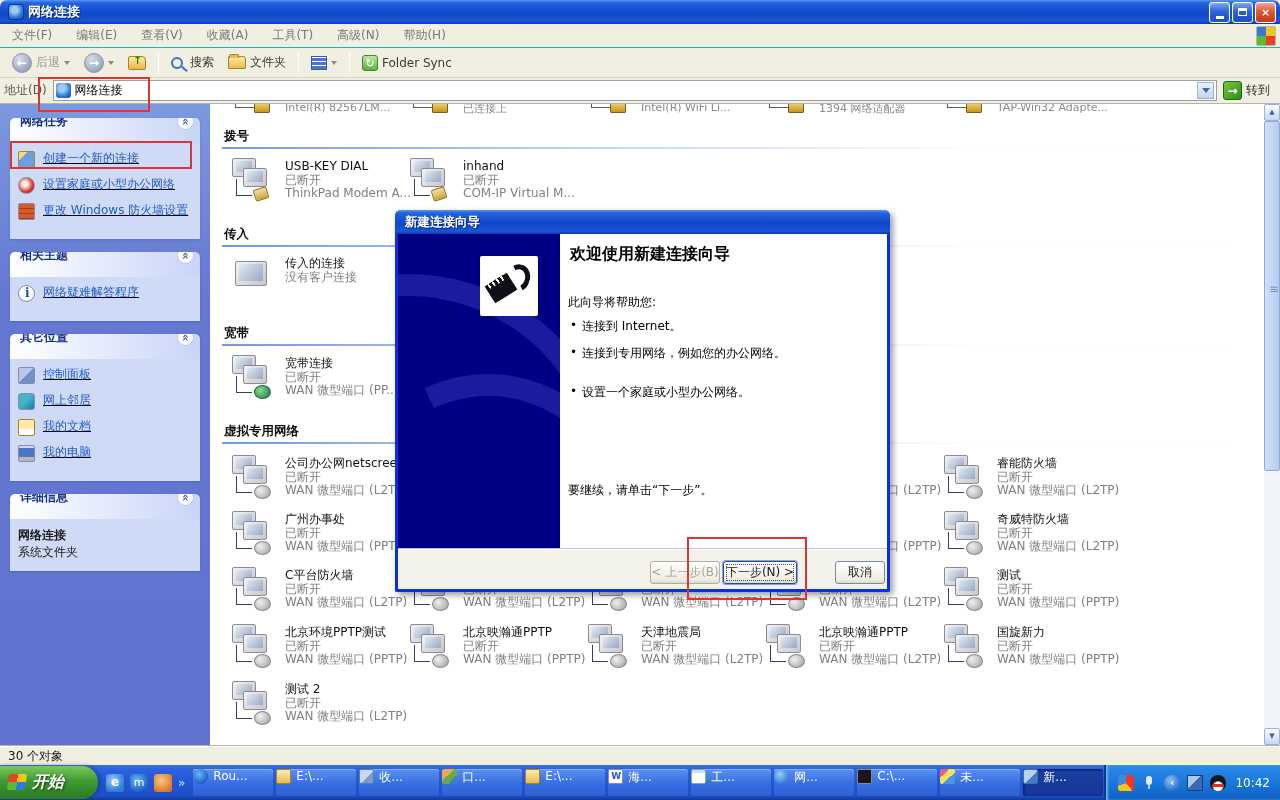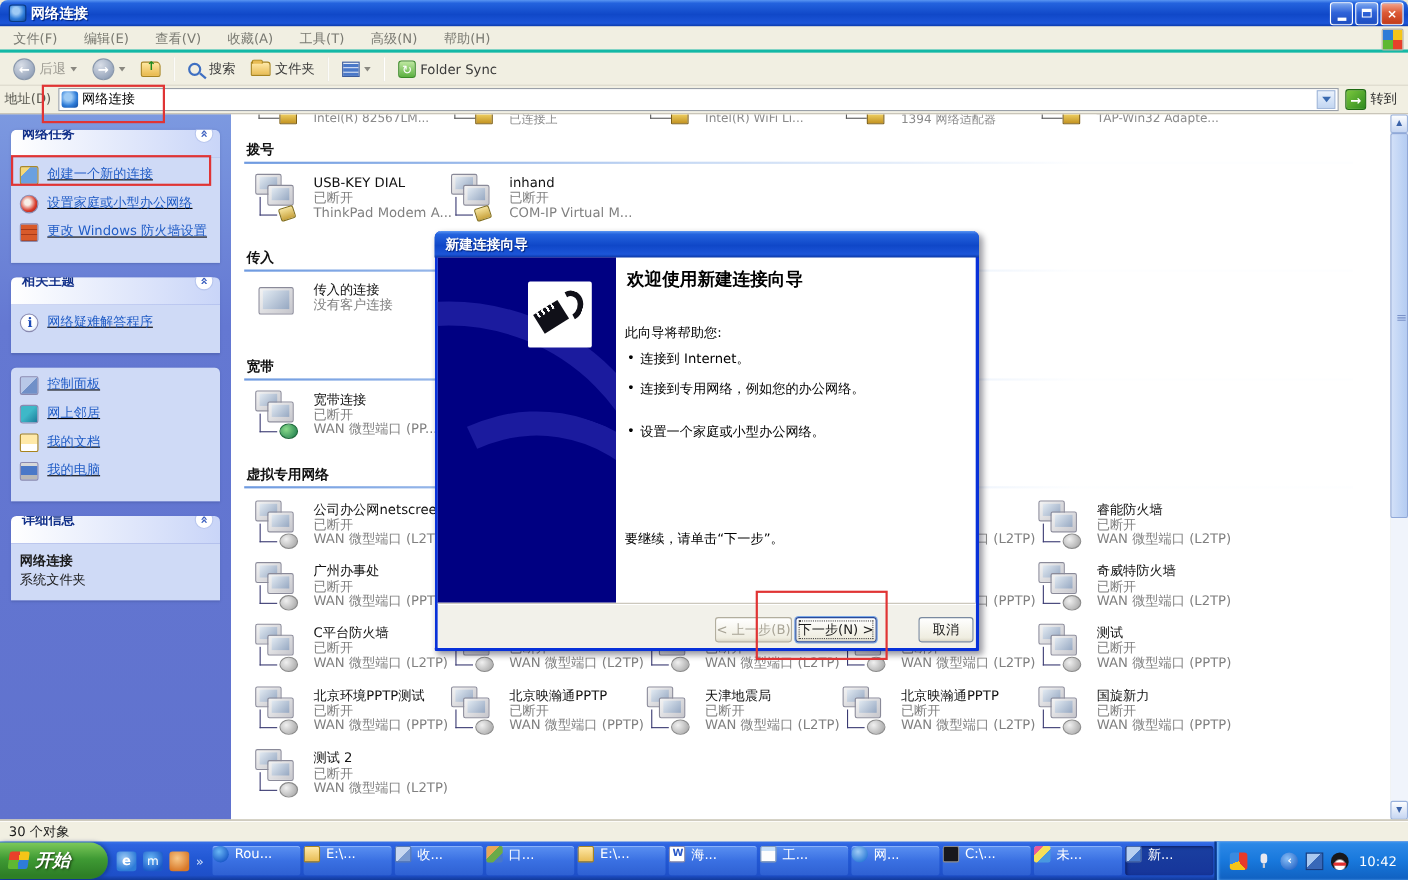--- a/index.html
+++ b/index.html
@@ -15,21 +15,21 @@
     background:radial-gradient(circle at 40% 35%,#9ECBF5 0 25%,#2E7CD8 60%,#10489A 100%); border:1px solid #0A3A80; }
   .title-text { color:#fff; font-weight:bold; font-size:13px; text-shadow:1px 1px 1px #00227A; flex:1; }
   .wc { width:21px; height:21px; margin-left:2px; border-radius:3px; border:1px solid #fff;
     display:inline-flex; align-items:center; justify-content:center; color:#fff; font-size:11px; font-weight:bold;
     background:linear-gradient(180deg,#7CA7F0,#2E62D8 45%,#1C4CC0); box-shadow:inset 0 0 2px #fff3; }
   .wc.close { background:linear-gradient(180deg,#F2A48C,#DC5A36 45%,#C23A18); }
   .wc .bar { width:8px; height:3px; background:#fff; align-self:flex-end; margin-bottom:3px; }
   .wc .sq { width:9px; height:8px; border:1px solid #fff; border-top-width:3px; }
 
   .menubar { position:absolute; left:0; top:24px; width:1280px; height:24px; background:#F1EFE2;
-    border-bottom:3px solid #14b8a6; display:flex; align-items:flex-start; color:#5A5A5A; }
+    border-bottom:1px solid #14b8a6; display:flex; align-items:flex-end; color:#5A5A5A; }
   .menu-item { padding:3px 12px; color:#7A7A72; }
   .menulogo { position:absolute; right:4px; top:2px; width:20px; height:20px;
     background:conic-gradient(#E8402A 0 90deg,#5FB832 90deg 180deg,#2E7CD8 180deg 270deg,#F5C518 270deg 360deg);
     border:1px solid #B8B4A8; border-radius:2px; transform:rotate(90deg); }
 
   .toolbar { position:absolute; left:0; top:48px; width:1280px; height:30px; background:#F1EFE2;
     border-bottom:1px solid #D8D4C8; display:flex; align-items:center; padding-left:6px; gap:2px; }
   .tb-btn { display:flex; align-items:center; gap:4px; padding:2px 6px; height:26px; color:#3A3A3A; }
   .tb-btn.dis { color:#9A9890; }
   .tb-circle { width:20px; height:20px; border-radius:50%; color:#fff; font-weight:bold; font-size:12px;
@@ -317,20 +317,24 @@
             <div class="sb-chev">»</div>
           </div>
           <div class="sb-body">
             <div class="sb-item">
               <div class="sb-ico i-info"></div>
               <div class="sb-label">网络疑难解答程序</div>
             </div>
           </div>
         </div>
         <div class="sb-panel">
+          <div class="sb-head">
+            <div class="sb-title">其它位置</div>
+            <div class="sb-chev">»</div>
+          </div>
           <div class="sb-body">
             <div class="sb-item">
               <div class="sb-ico i-cpanel"></div>
               <div class="sb-label">控制面板</div>
             </div>
             <div class="sb-item">
               <div class="sb-ico i-netpl"></div>
               <div class="sb-label">网上邻居</div>
             </div>
             <div class="sb-item">

